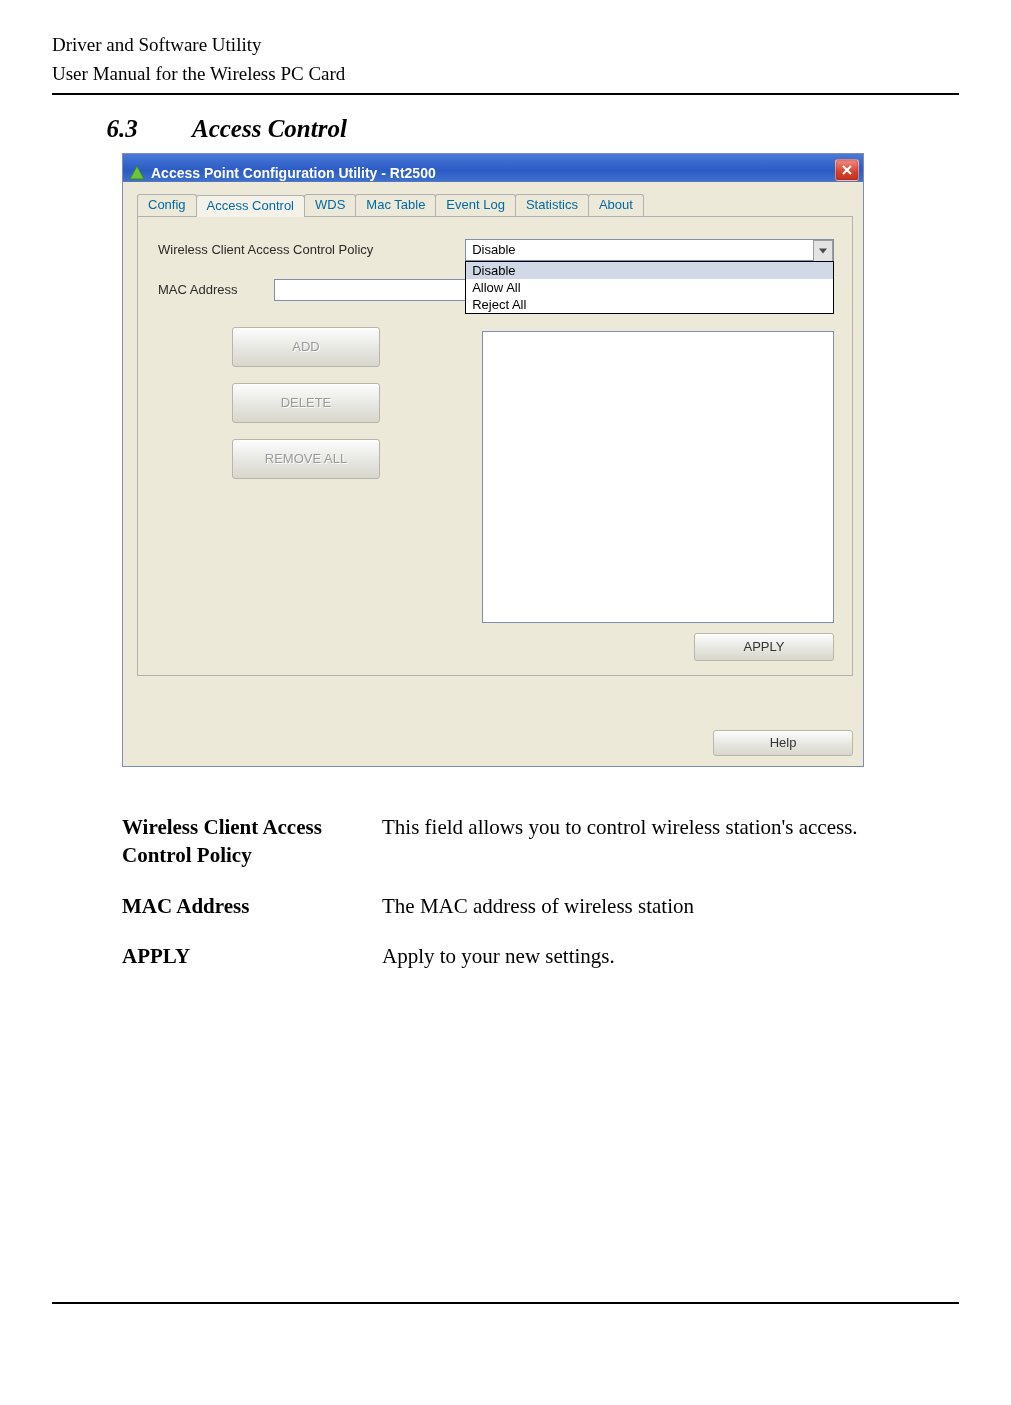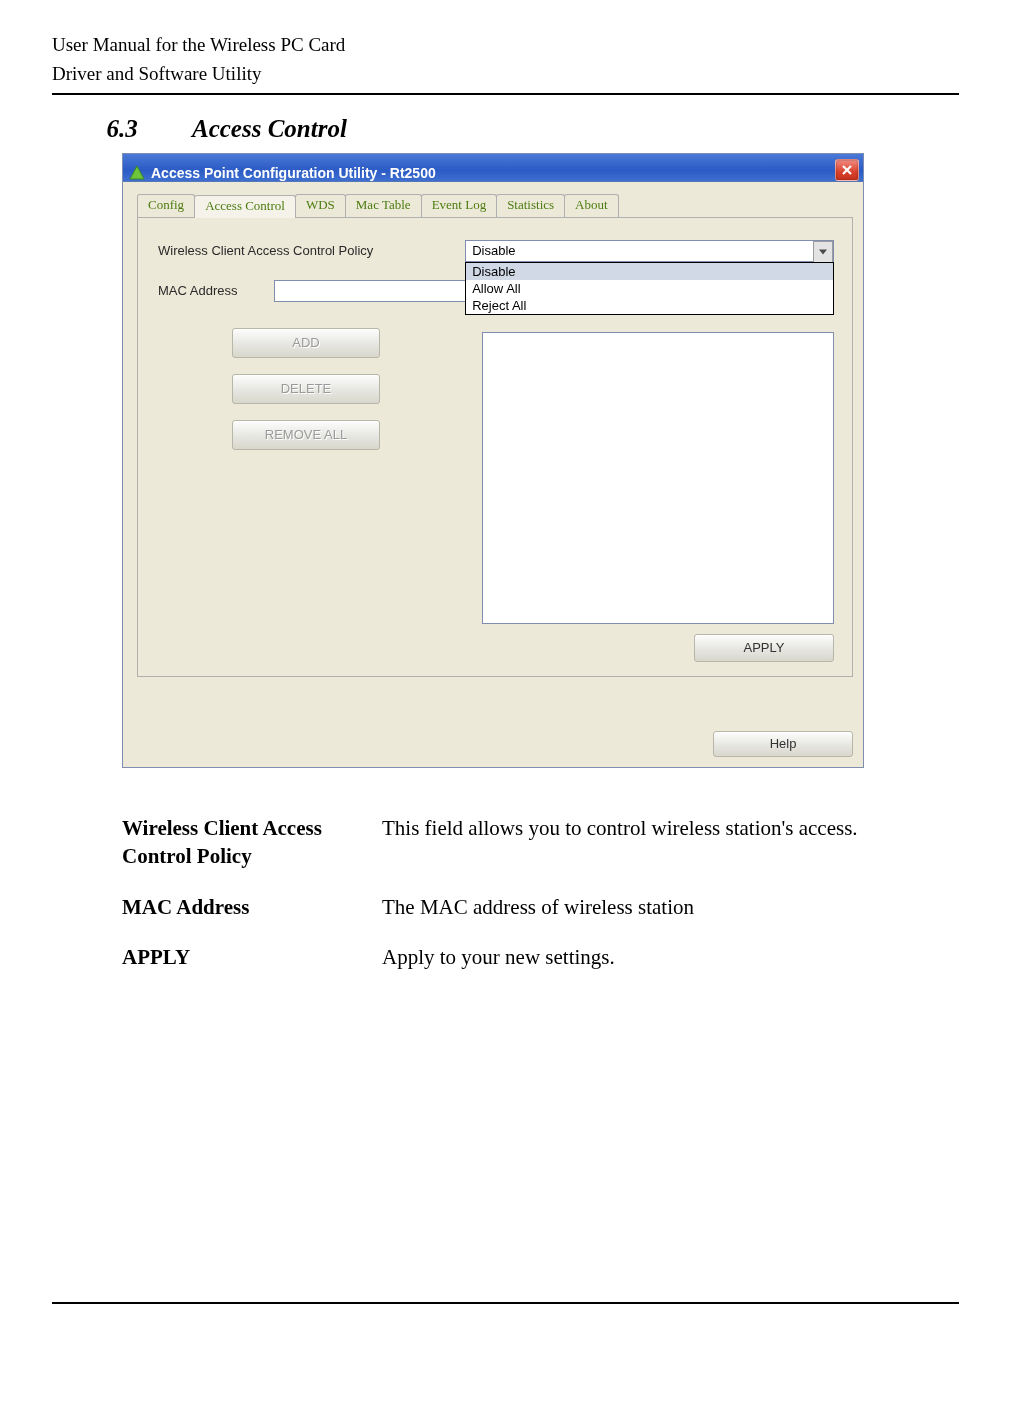--- a/index.html
+++ b/index.html
@@ -81,23 +81,22 @@
     border-bottom: 1px solid #b0b0b0;
     margin-bottom: 0;
   }
   .tab {
     background: #ece9d8;
     border: 1px solid #b0b0b0;
     border-bottom: none;
     padding: 2px 10px 3px;
     margin-right: -1px;
     border-radius: 3px 3px 0 0;
-    color:#4d7c0f;
-    font-size:13px;
-    font-family:Liberation Serif, serif;
+    color:#0369a1;
+    font-size:13px;
   }
   .tab.active {
     background: #f4f2e9;
     position: relative;
     top: 1px;
     padding-bottom:4px;
     font-weight: normal;
   }
   .tabpanel {
     border: 1px solid #b0b0b0;
@@ -169,21 +168,21 @@
   .macinput {
     flex:1; height:22px;
     border:1px solid #7e8db0;
     background:#fff;
     padding:0 6px;
     box-sizing:border-box;
     font-size:13px;
   }
   .btn-stack { padding-left: 74px; display:flex; flex-direction:column; gap:16px; }
   .btn {
-    width: 148px; height: 30px;
+    width: 148px; height: 40px;
     background: linear-gradient(#fdfdfd,#e6e6e1 55%,#d9d7cc);
     border: 1px solid #b8b6a8;
     border-radius: 3px;
     font-size:13px;
     color:#333;
     font-family: Tahoma, Arial, sans-serif;
     box-shadow: 0 1px 0 #fff inset;
   }
   .btn:disabled {
     color:#9a9a9a;
@@ -228,22 +227,22 @@
   .page-footer .num {
     text-align:center; font-size:14px;
   }
 </style>
 </head>
 <body>
 
 <div class="page">
 
   <div class="doc-header">
+    <div>Driver and Software Utility</div>
     <div>User Manual for the Wireless PC Card</div>
-    <div>Driver and Software Utility</div>
   </div>
 
   <div class="section-head">
     <span class="section-num">6.3</span>
     <span>Access Control</span>
   </div>
 
   <div class="screenshot-wrap">
     <div class="win">
       <div class="titlebar">

